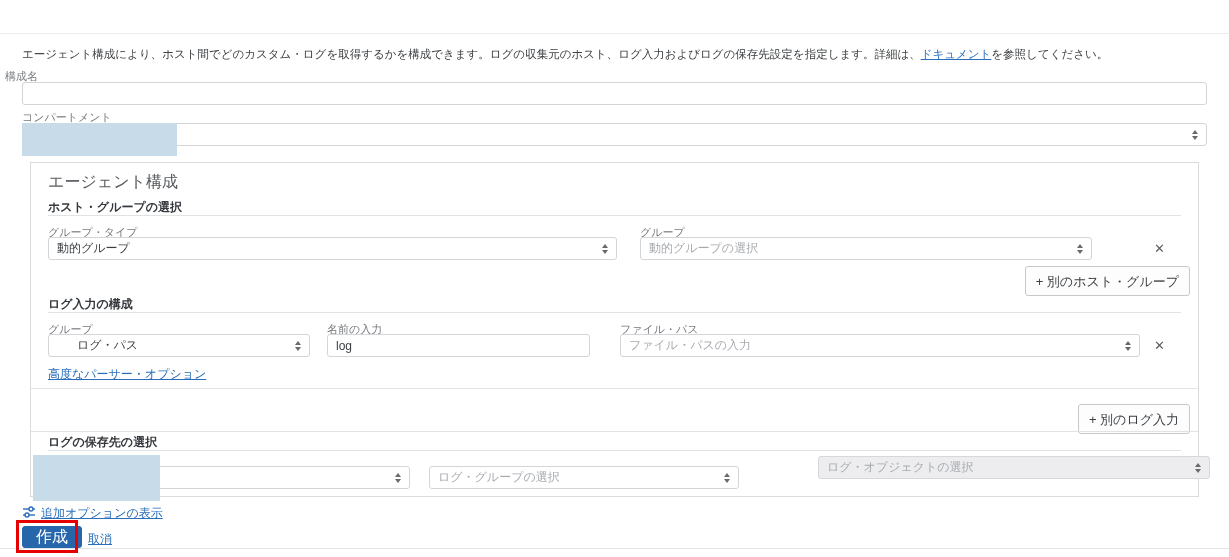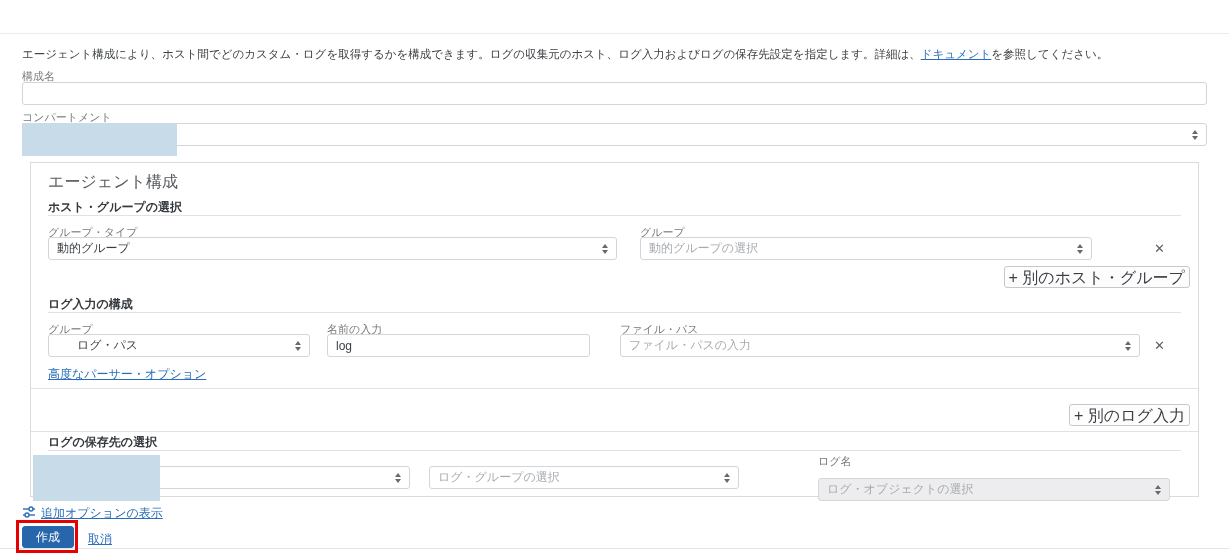--- a/index.html
+++ b/index.html
@@ -18,42 +18,42 @@
   .ph { color: #a7abb0; }
   .val { color: #3b3f43; }
   .stepper { position: absolute; right: 8px; top: 6px; display: flex; flex-direction: column; gap: 2px; }
   .tri-up { width: 0; height: 0; border-left: 3.5px solid transparent; border-right: 3.5px solid transparent; border-bottom: 4px solid #66696d; }
   .tri-down { width: 0; height: 0; border-left: 3.5px solid transparent; border-right: 3.5px solid transparent; border-top: 4px solid #66696d; }
   .x-icon { position: absolute; font-size: 13px; color: #5c6064; cursor: pointer; line-height: 1; }
   .panel { position: absolute; left: 30px; top: 162px; width: 1169px; height: 335px; border: 1px solid #d9dbdd; background: #fff; }
   .panel-title { position: absolute; left: 48px; top: 172px; font-size: 16px; color: #56595d; }
   .sec-title { position: absolute; font-size: 12px; font-weight: bold; color: #35393d; }
   .sec-divider { position: absolute; height: 1px; background: #e0e2e4; }
-  .btn2 { position: absolute; height: 22px; line-height: 21px; padding: 0 4px; border: 1px solid #c6c8cb;
-          border-radius: 3px; background: #fdfdfd; font-size: 16px; color: #3b3f43; cursor: pointer;
+  .btn2 { position: absolute; height: 30px; line-height: 21px; padding: 0 10px; border: 1px solid #c6c8cb;
+          border-radius: 3px; background: #fdfdfd; font-size: 13px; color: #3b3f43; cursor: pointer;
           font-family: "Liberation Sans", sans-serif; white-space: nowrap; }
   .link { position: absolute; font-size: 12px; color: #2a6ebb; text-decoration: underline; cursor: pointer; white-space: nowrap; }
   a.inline-link { color: #2a6ebb; text-decoration: underline; cursor: pointer; }
   .hint { position: absolute; font-size: 9px; color: #8d9195; white-space: nowrap; }
   .redact { position: absolute; background: #c8dbe9; z-index: 5; }
   .btn1 { position: absolute; height: 22px; line-height: 20px; padding: 0 13px; border: 1px solid #2766ab;
-          border-radius: 3px; background: #2766ab; color: #fff; font-size: 12px; cursor: pointer;
+          border-radius: 3px; background: #2766ab; color: #fff; font-size: 16px; cursor: pointer;
           font-family: "Liberation Sans", sans-serif; }
   .annotation { position: absolute; border: 3px solid #e60000; background: transparent; z-index: 10; pointer-events: none; }
   .footer-icon { position: absolute; left: 22px; top: 505px; width: 14px; height: 14px; }
 </style>
 </head>
 <body>
 
 <div class="page">
 
   <div class="hdivider" style="left:0;top:33px;width:1229px;"></div>
   <div class="desc"><span>エージェント構成により、ホスト間でどのカスタム・ログを取得するかを構成できます。ログの収集元のホスト、ログ入力およびログの保存先設定を指定します。詳細は、</span><a class="inline-link">ドキュメント</a><span>を参照してください。</span></div>
 
-  <div class="lbl" style="left:22px;top:69px;">構成名</div>
+  <div class="lbl" style="left:5px;top:69px;">構成名</div>
   <input class="field" style="left: 22px; top: 82px; width: 1185px;" value="">
 
   <div class="lbl" style="left:22px;top:110px;">コンパートメント</div>
   <div class="field select" style="left:22px;top:123px;width:1185px;">
     <span class="stepper">
         <span class="tri-up"></span>
         <span class="tri-down"></span>
       </span>
   </div>
   <div class="redact" style="left:22px;top:123px;width:155px;height:33px;"></div>
@@ -131,21 +131,21 @@
   <div class="lbl" style="left:429px;top:469px;text-align:center;">ログ・グループ</div>
   <div class="field select" style="left:429px;top:466px;width:310px;">
     <span class="ph">ログ・グループの選択</span>
     <span class="stepper">
         <span class="tri-up"></span>
         <span class="tri-down"></span>
       </span>
   </div>
 
   <div class="lbl" style="left:818px;top:454px;">ログ名</div>
-  <div class="field select disabled" style="left:818px;top:478px;width:352px;">
+  <div class="field select disabled" style="left:818px;top:456px;width:392px;">
     <span class="ph">ログ・オブジェクトの選択</span>
     <span class="stepper">
         <span class="tri-up"></span>
         <span class="tri-down"></span>
       </span>
   </div>
 
   <svg class="footer-icon" viewBox="0 0 14 14">
     <line x1="1" y1="4" x2="13" y2="4" stroke="#2a6ebb" stroke-width="1.4"></line>
     <circle cx="9" cy="4" r="2" fill="#ffffff" stroke="#2a6ebb" stroke-width="1.4"></circle>

